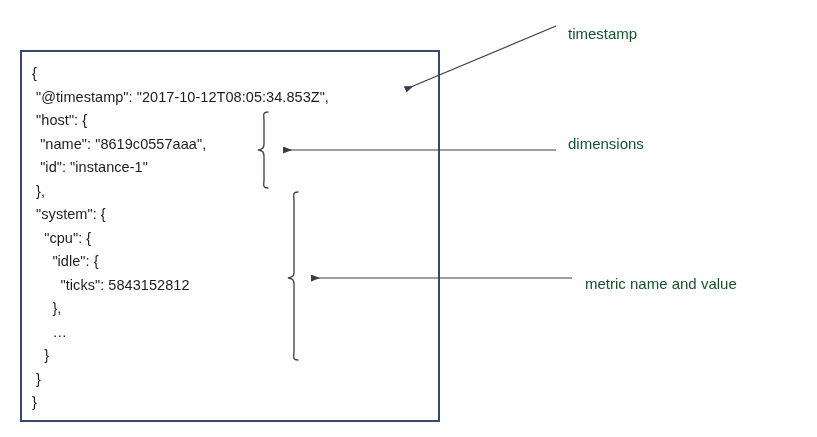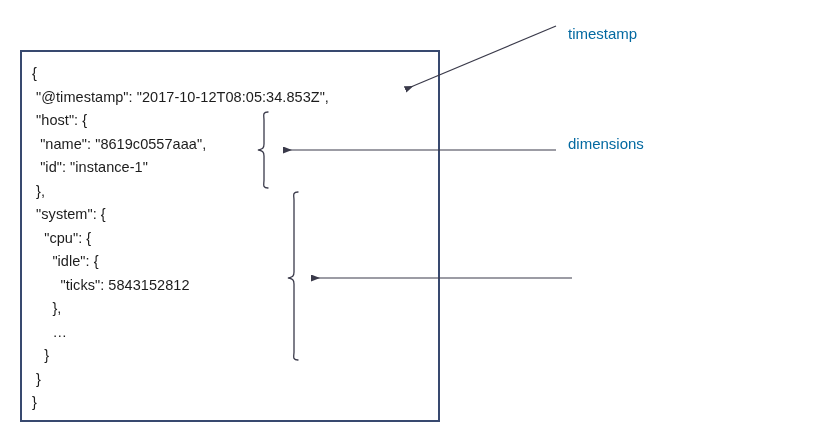--- a/index.html
+++ b/index.html
@@ -43,21 +43,21 @@
     color: #1c1c1c;
     white-space: pre;
     letter-spacing: 0.05px;
   }
 
   
   .annot-label {
     position: absolute;
     font-family: "Liberation Sans", sans-serif;
     font-size: 15px;
-    color: #0369a1;
+    color: #14532d;
     white-space: nowrap;
   }
   #label-timestamp { left: 568px; top: 25px; }
   #label-dimensions { left: 568px; top: 135px; }
   #label-metric { left: 585px; top: 275px; }
 
   
   #overlay {
     position: absolute;
     left: 0;
@@ -117,14 +117,15 @@
              L 294 352
              C 294 356, 292 360, 298 360" fill="none" stroke="#3a3a4a" stroke-width="1.3" stroke-linecap="round"></path>
 
     <line x1="572" y1="278" x2="312" y2="278" stroke="#3a3a4a" stroke-width="1.2" marker-end="url(#arrowhead)"></line>
   </svg>
 
   <div class="annot-label" id="label-timestamp">timestamp</div>
 
   <div class="annot-label" id="label-dimensions">dimensions</div>
 
+  <div class="annot-label" id="label-metric">metric name and value</div>
 
 </div>
 
 </body></html>

